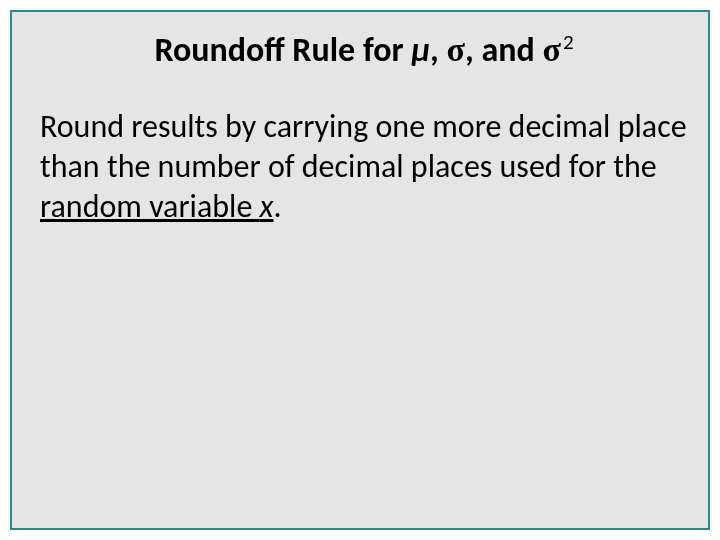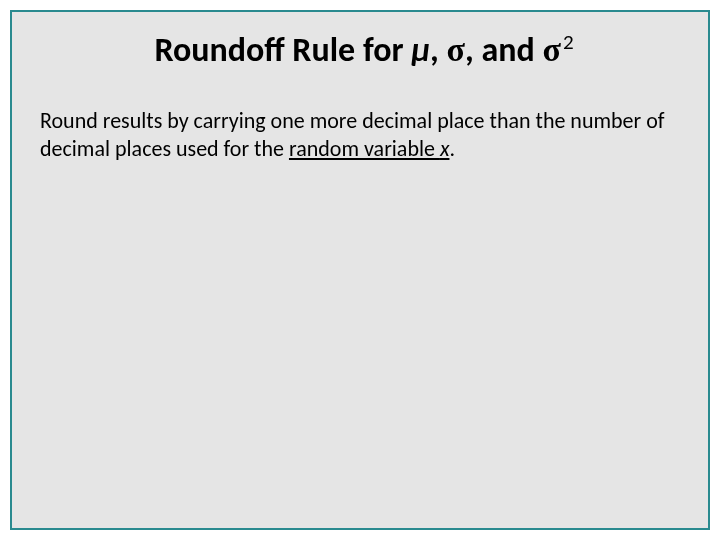--- a/index.html
+++ b/index.html
@@ -21,21 +21,21 @@
     font-weight: 700;
     color: #000000;
     text-align: center;
     line-height: 1.2;
     margin-bottom: 36px;
   }
   .title .mu { font-style: italic; }
   .title .sigma { font-family: "Symbol", serif; font-style: normal; }
   .title sup { font-size: 0.62em; vertical-align: super; font-weight: 400; margin-left: 2px; }
   .body-text {
-    font-size: 22px;
+    font-size: 32px;
     color: #000000;
     line-height: 1.25;
     margin-bottom: 34px;
   }
   .body-text .ital { font-style: italic; }
   .body-text .sigma-b { font-style: italic; }
   .body-text sup { font-size: 0.68em; vertical-align: super; }
   .underline { text-decoration: underline; }
 </style>
 </head>

